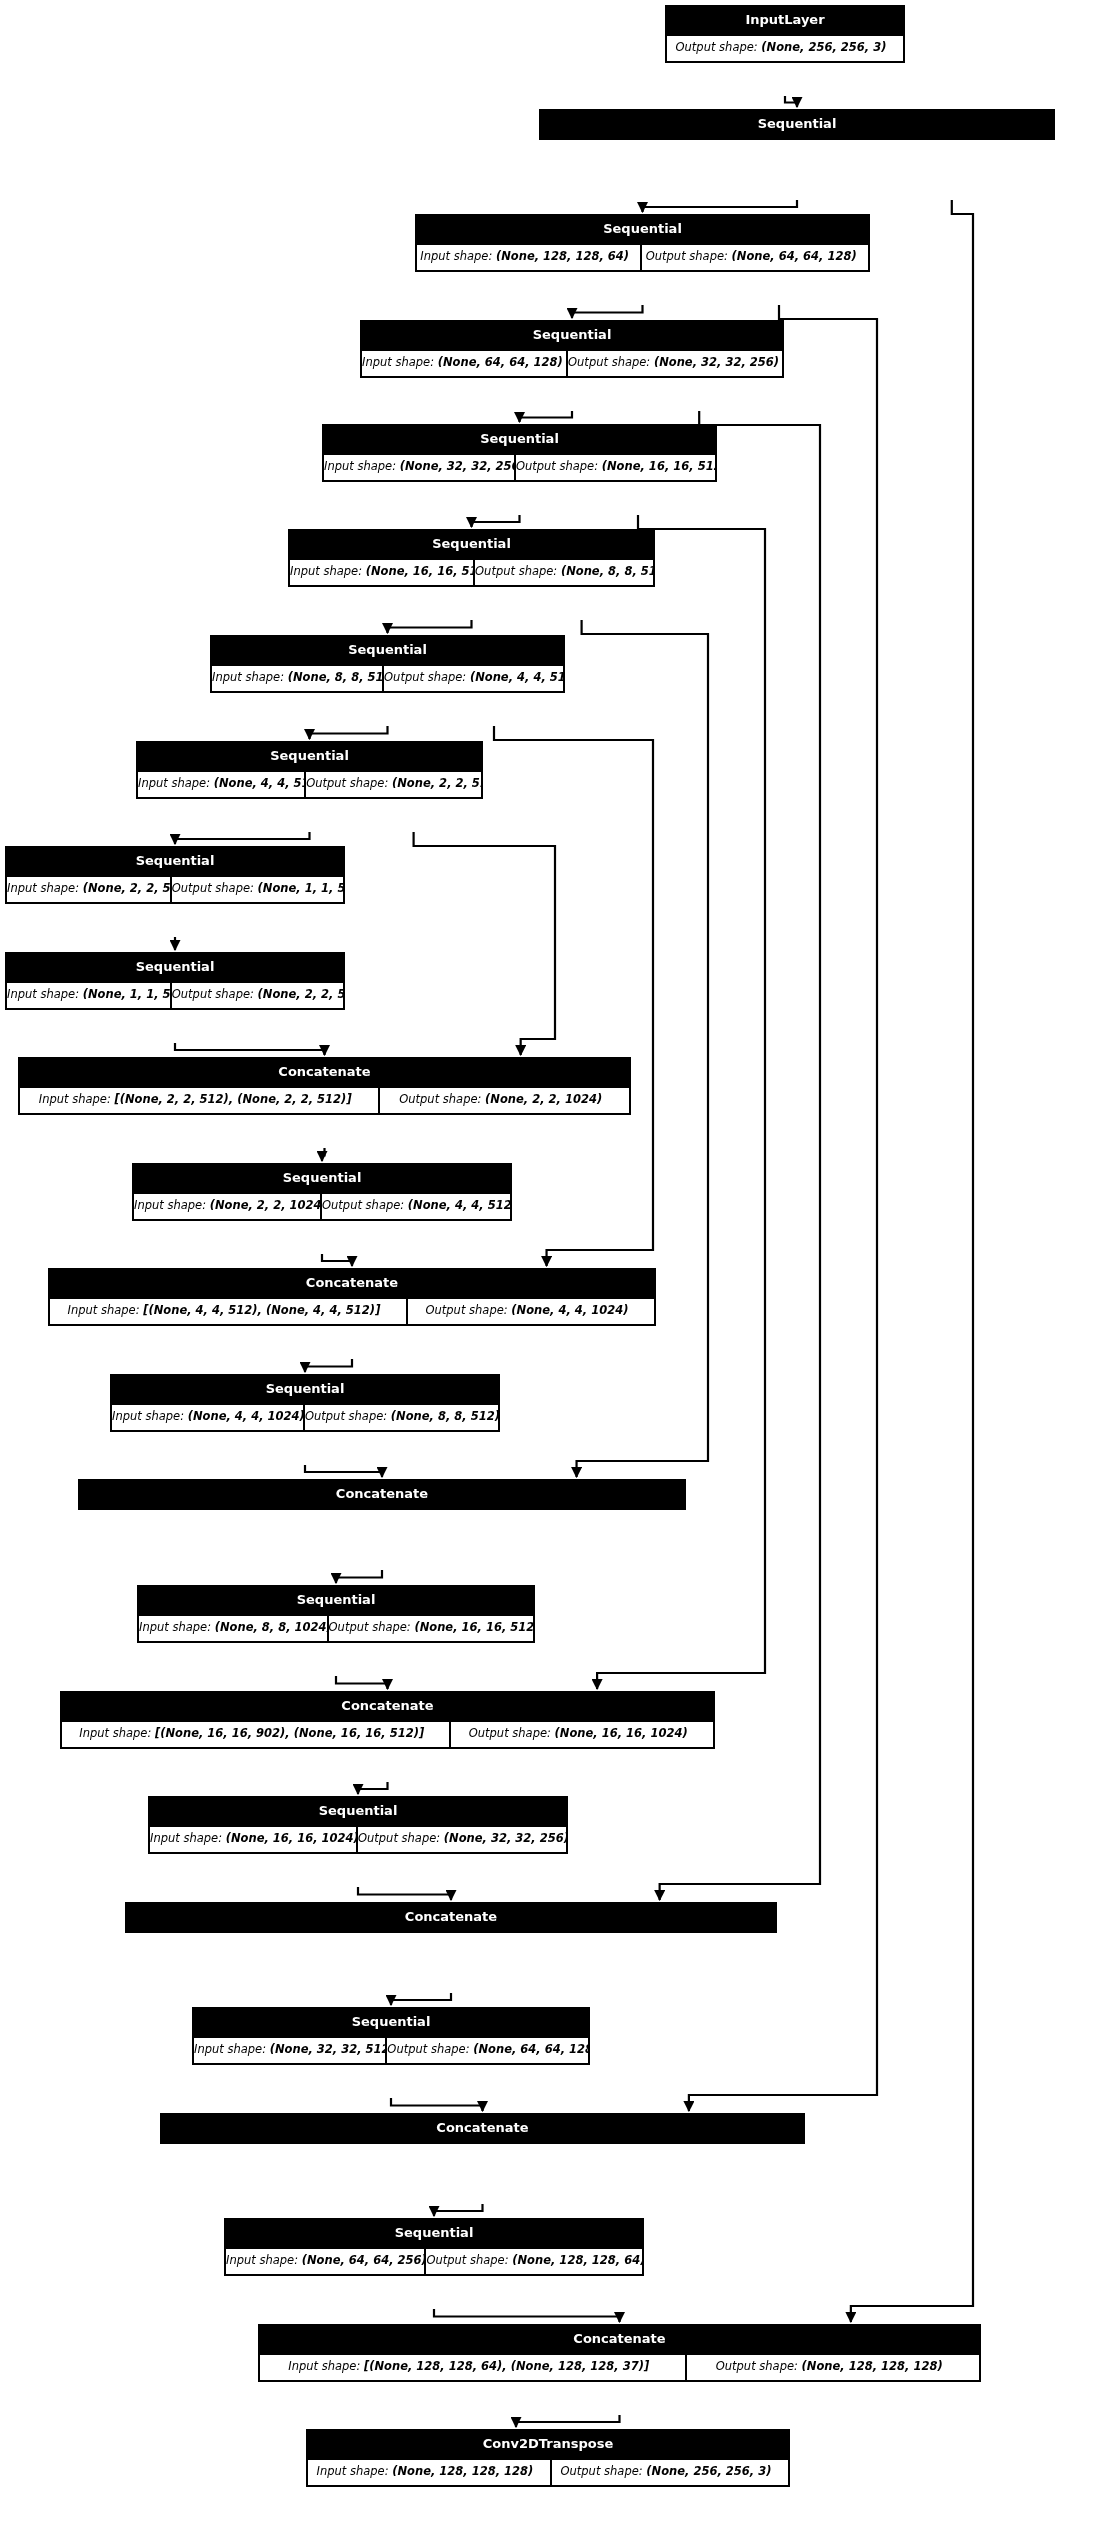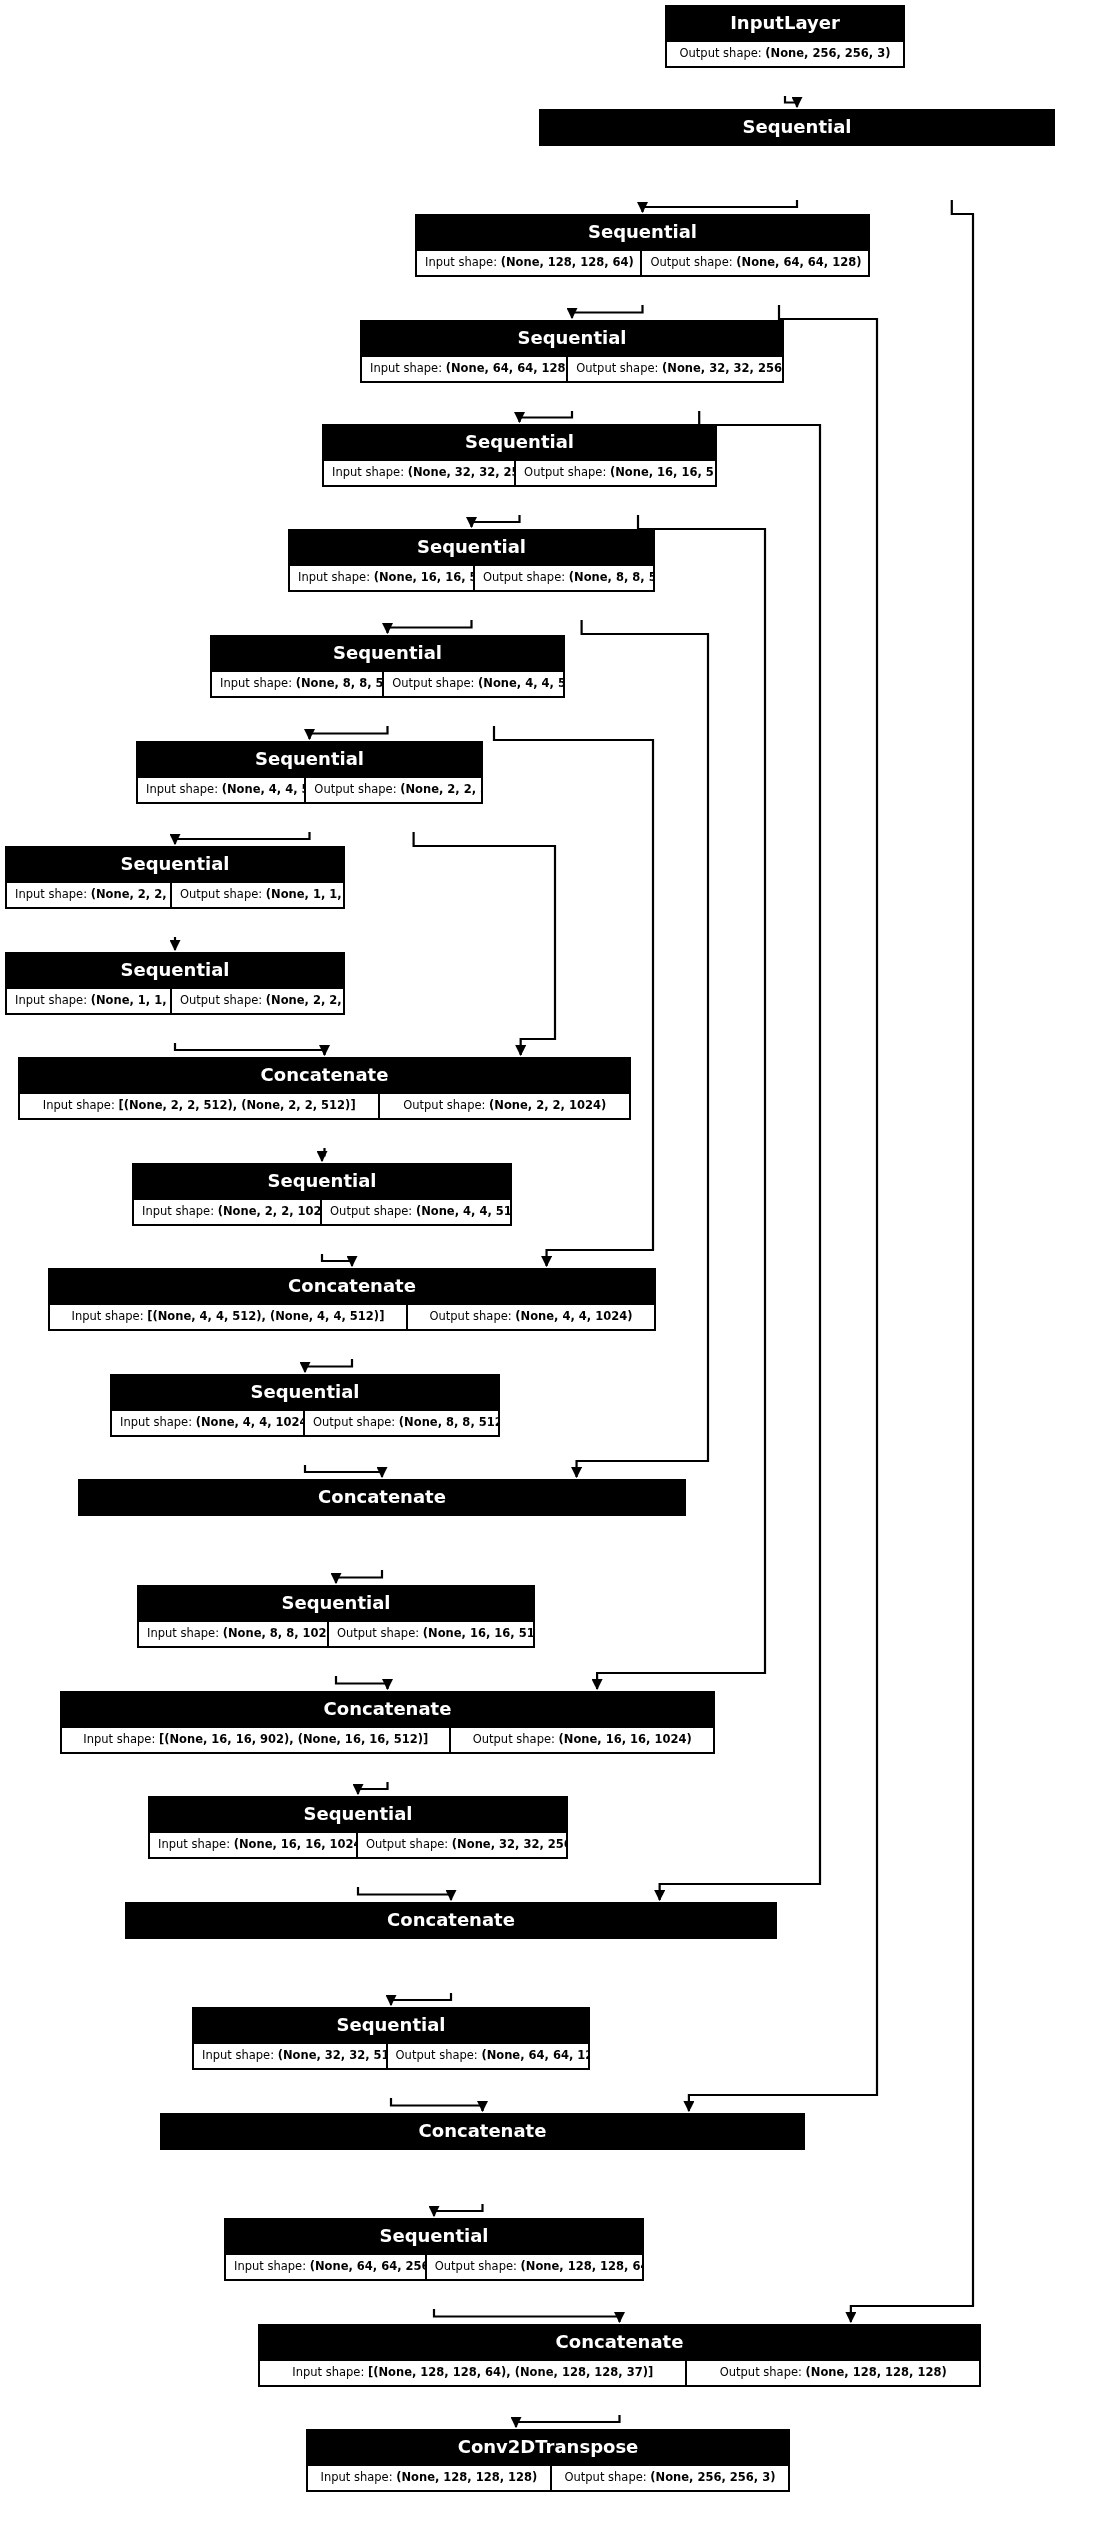--- a/index.html
+++ b/index.html
@@ -19,41 +19,42 @@
     position:absolute;
     border:2px solid #000000;
     background:#ffffff;
     box-sizing:border-box;
     z-index:2;
   }
   .node-title{
     background:#000000;
     color:#ffffff;
     font-weight:bold;
-    font-size:18px;
+    font-size:13px;
     text-align:center;
     padding:6px 4px 7px 4px;
     line-height:1.1;
     white-space:nowrap;
     overflow:hidden;
   }
   .node-body{
     display:flex;
     background:#ffffff;
     border-top:2px solid #000000;
   }
   .cell{
     flex:1 1 auto;
-    padding:5px 8px 6px 8px;
+    padding:5px 8px 6px 0;
     font-size:11.5px;
     color:#000000;
     text-align:center;
     white-space:nowrap;
     line-height:1.15;
     overflow:hidden;
+    font-style:italic;
   }
   .cell + .cell{border-left:2px solid #000000;}
   .cell b{font-weight:bold;}
   .cell .lbl{font-weight:normal;}
   .single .cell{flex:1 1 100%;}
 </style>
 </head>
 <body>
 
 <div id="canvas">

